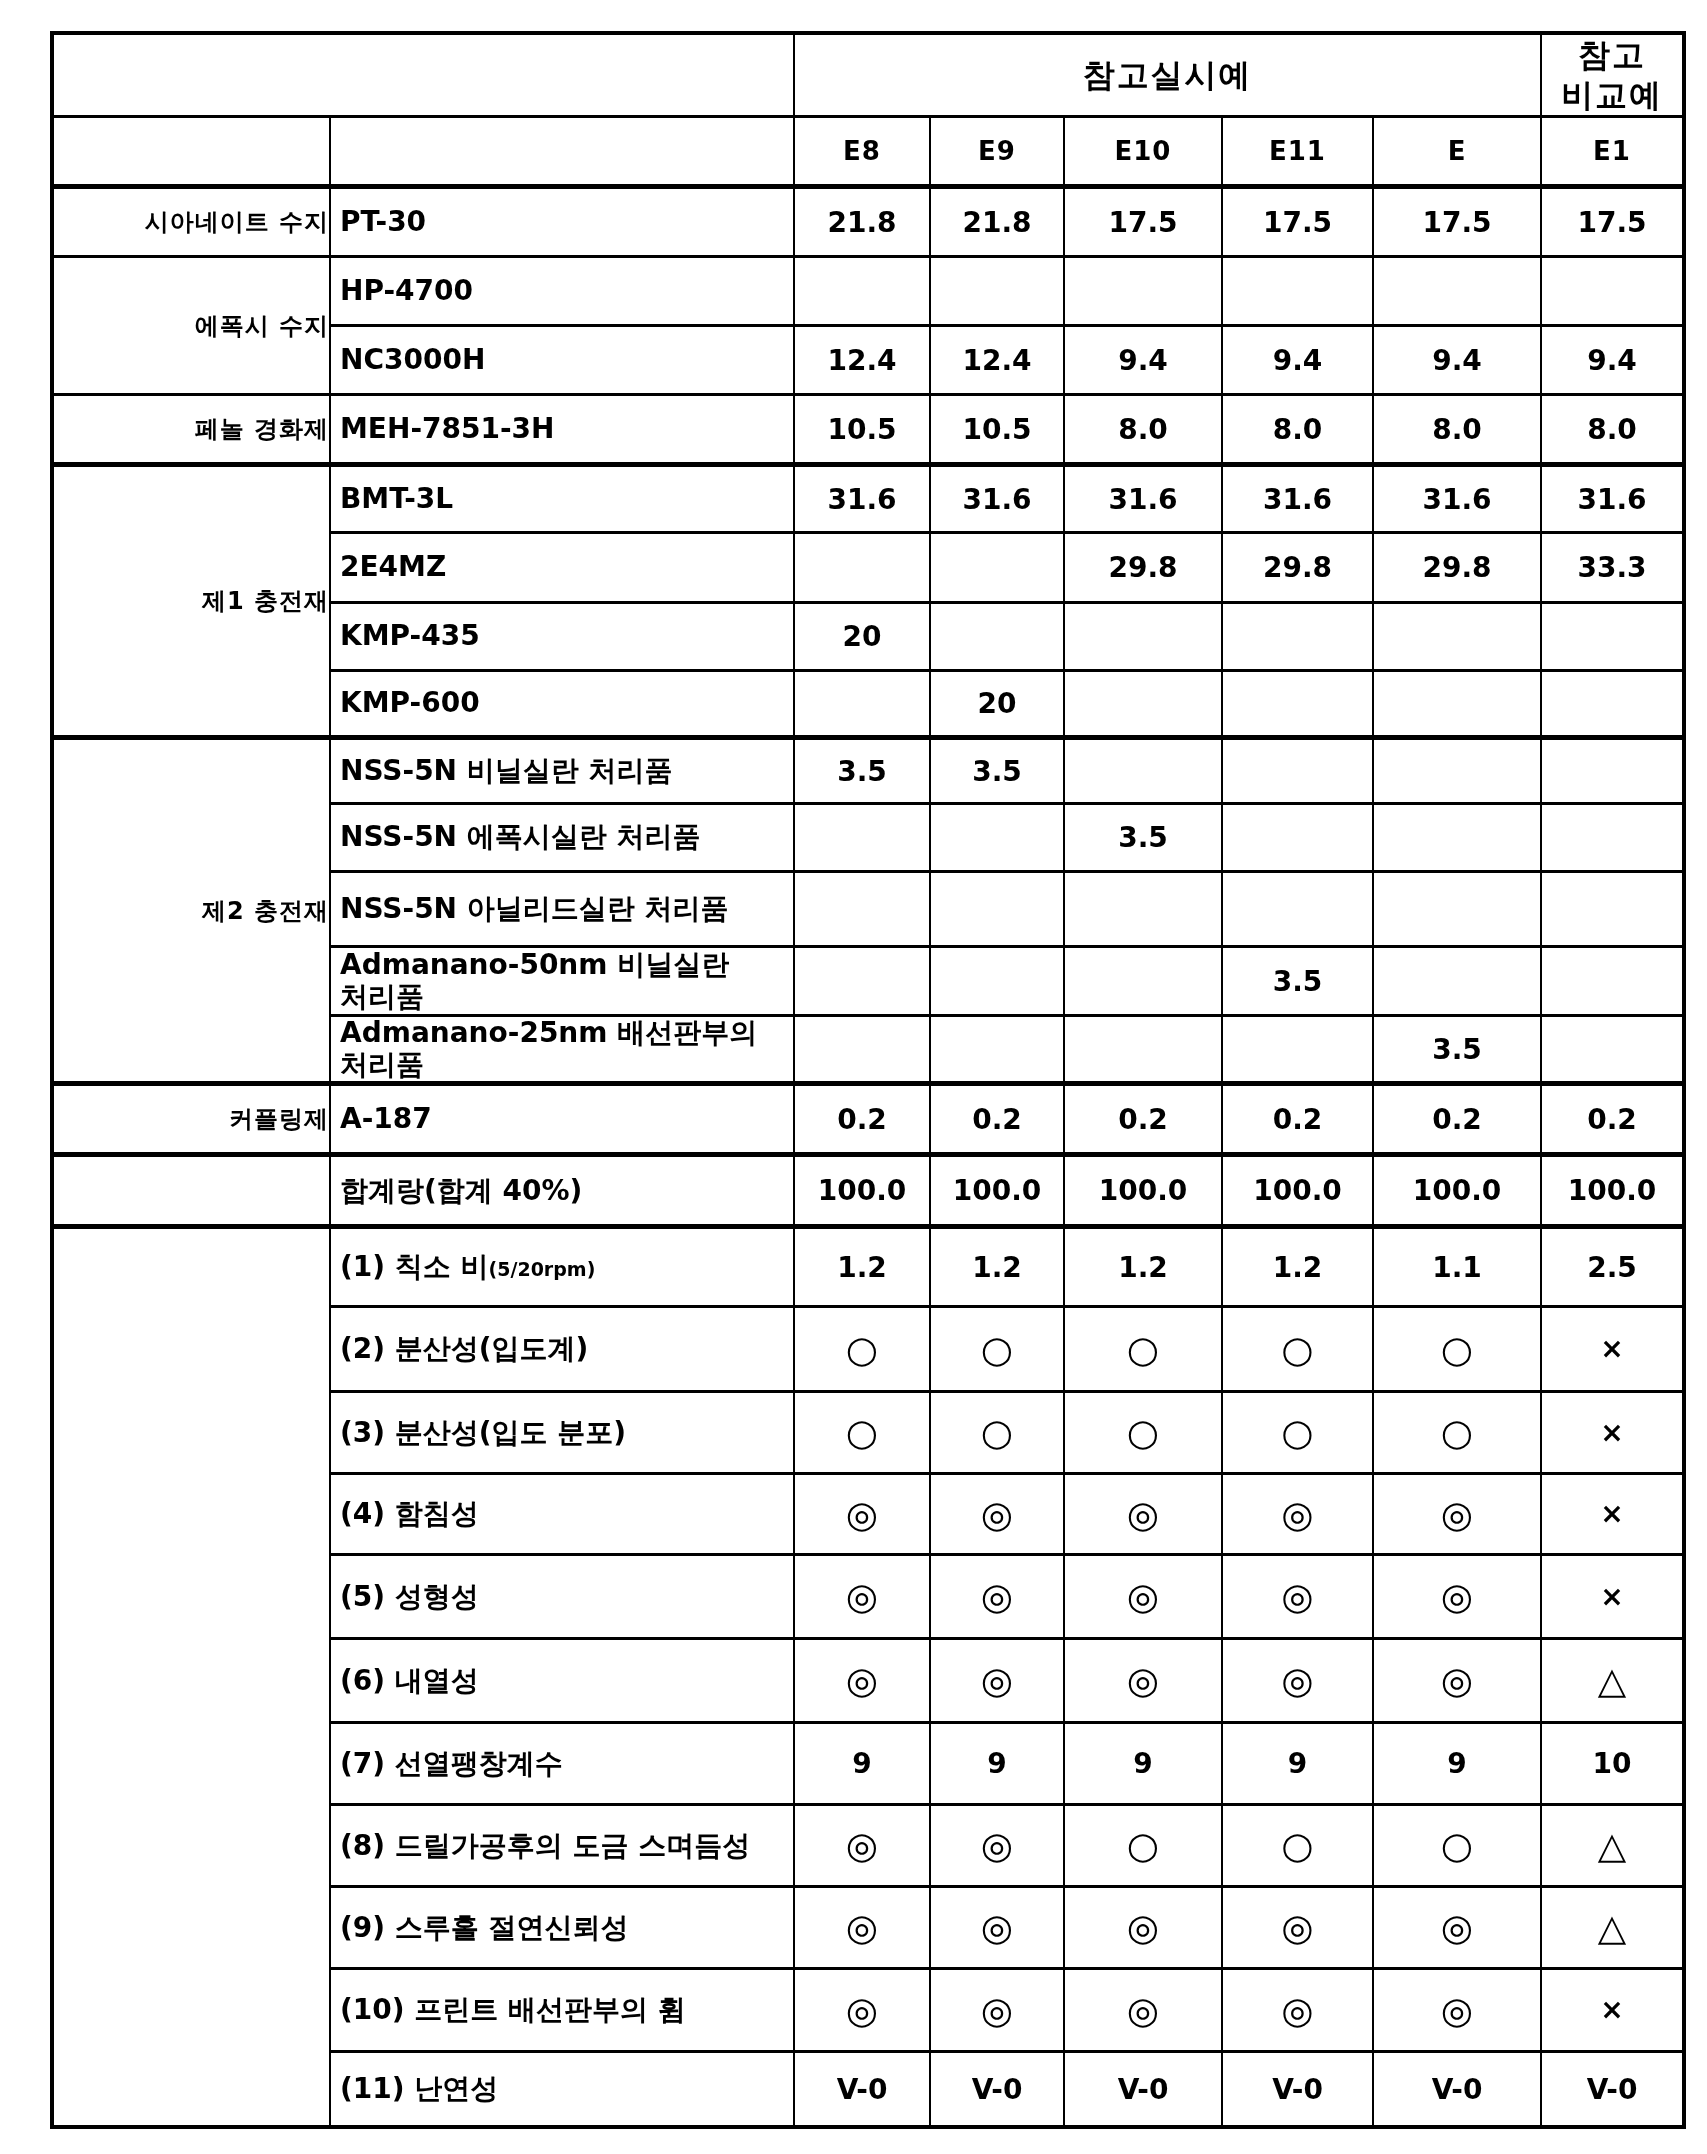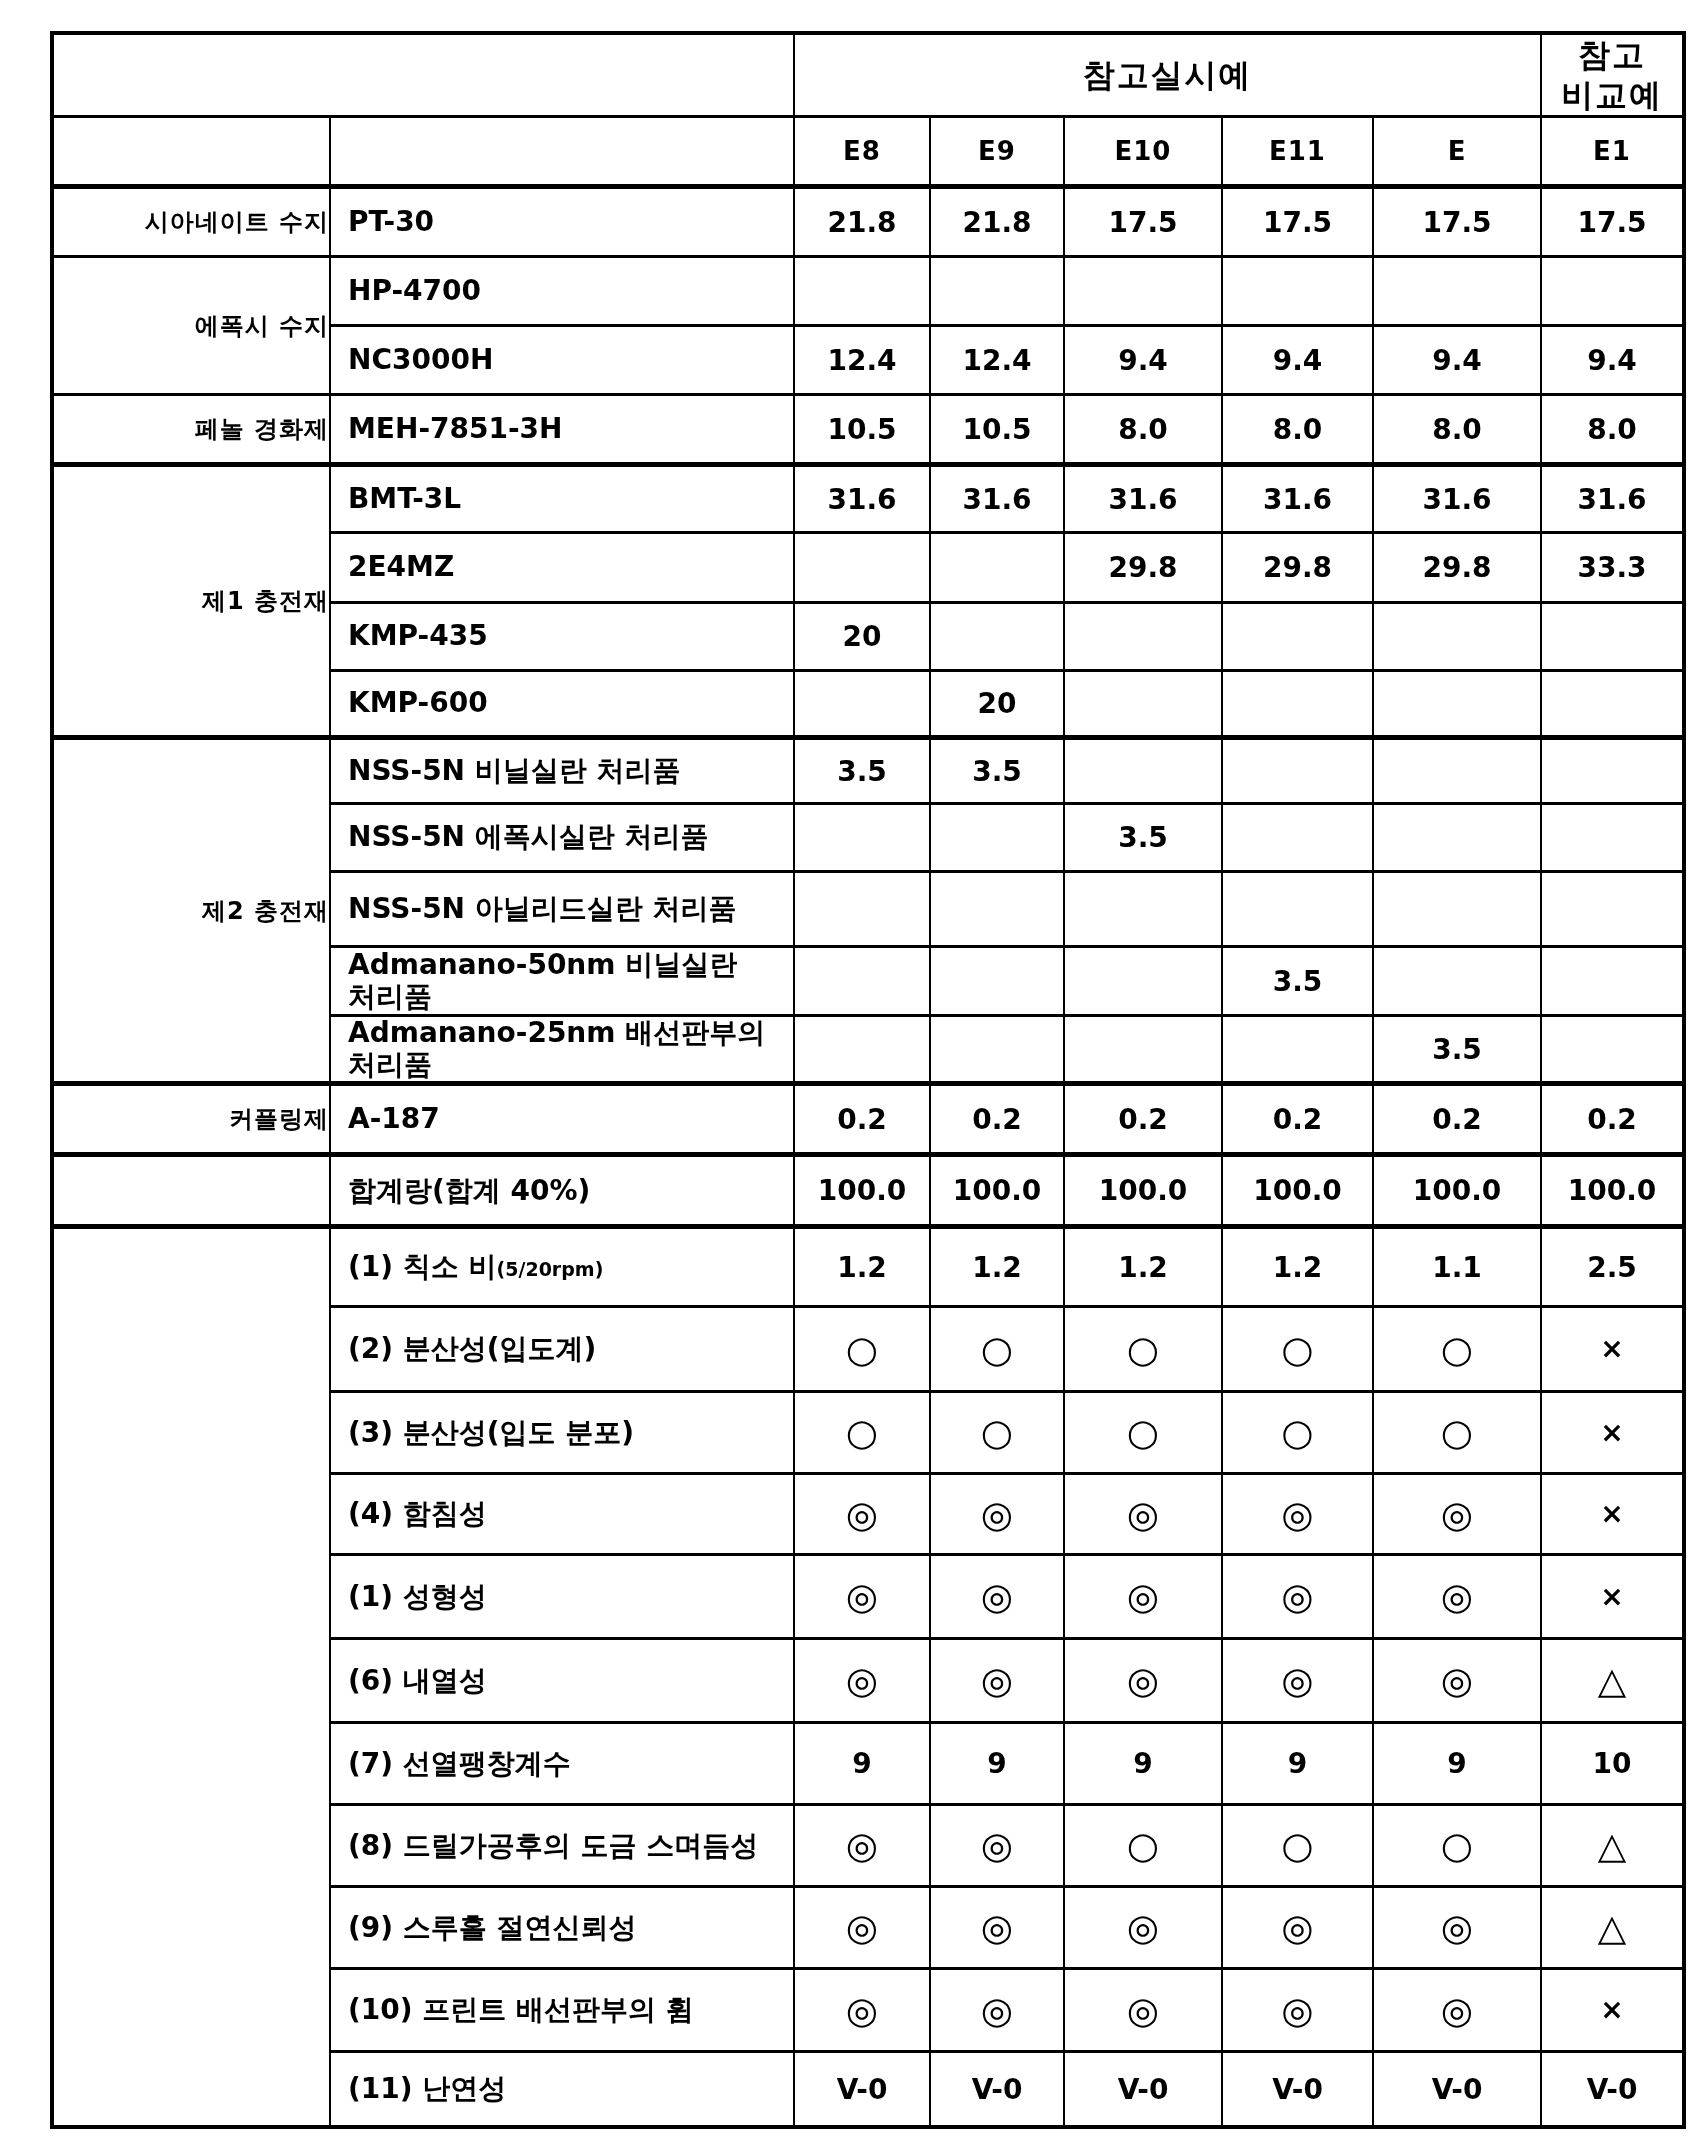--- a/index.html
+++ b/index.html
@@ -36,21 +36,21 @@
     color: #000;
   }
   td.tk { border-top-width: 5.8px; }
   .cat {
     text-align: right;
     font-size: 24px;
     letter-spacing: 1px;
   }
   .lbl {
     text-align: left;
-    padding-left: 17px;
+    padding-left: 9px;
     padding-right: 3.9px;
     font-size: 28px;
     line-height: 1.15;
   }
   .lbl .small { font-size: 19px; letter-spacing: 0; }
   .pre { white-space: pre-line; }
   .val {
     text-align: center;
     font-size: 28px;
   }
@@ -276,21 +276,21 @@
         <tr style="height: 81px;">
           <td class="lbl"><span>(4) 함침성</span></td>
           <td class="val sym">◎</td>
           <td class="val sym">◎</td>
           <td class="val sym">◎</td>
           <td class="val sym">◎</td>
           <td class="val sym">◎</td>
           <td class="val sym symx">×</td>
         </tr>
         <tr style="height: 84px;">
-          <td class="lbl"><span>(1) 성형성</span></td>
+          <td class="lbl"><span>(5) 성형성</span></td>
           <td class="val sym">◎</td>
           <td class="val sym">◎</td>
           <td class="val sym">◎</td>
           <td class="val sym">◎</td>
           <td class="val sym">◎</td>
           <td class="val sym symx">×</td>
         </tr>
         <tr style="height: 84px;">
           <td class="lbl"><span>(6) 내열성</span></td>
           <td class="val sym">◎</td>

